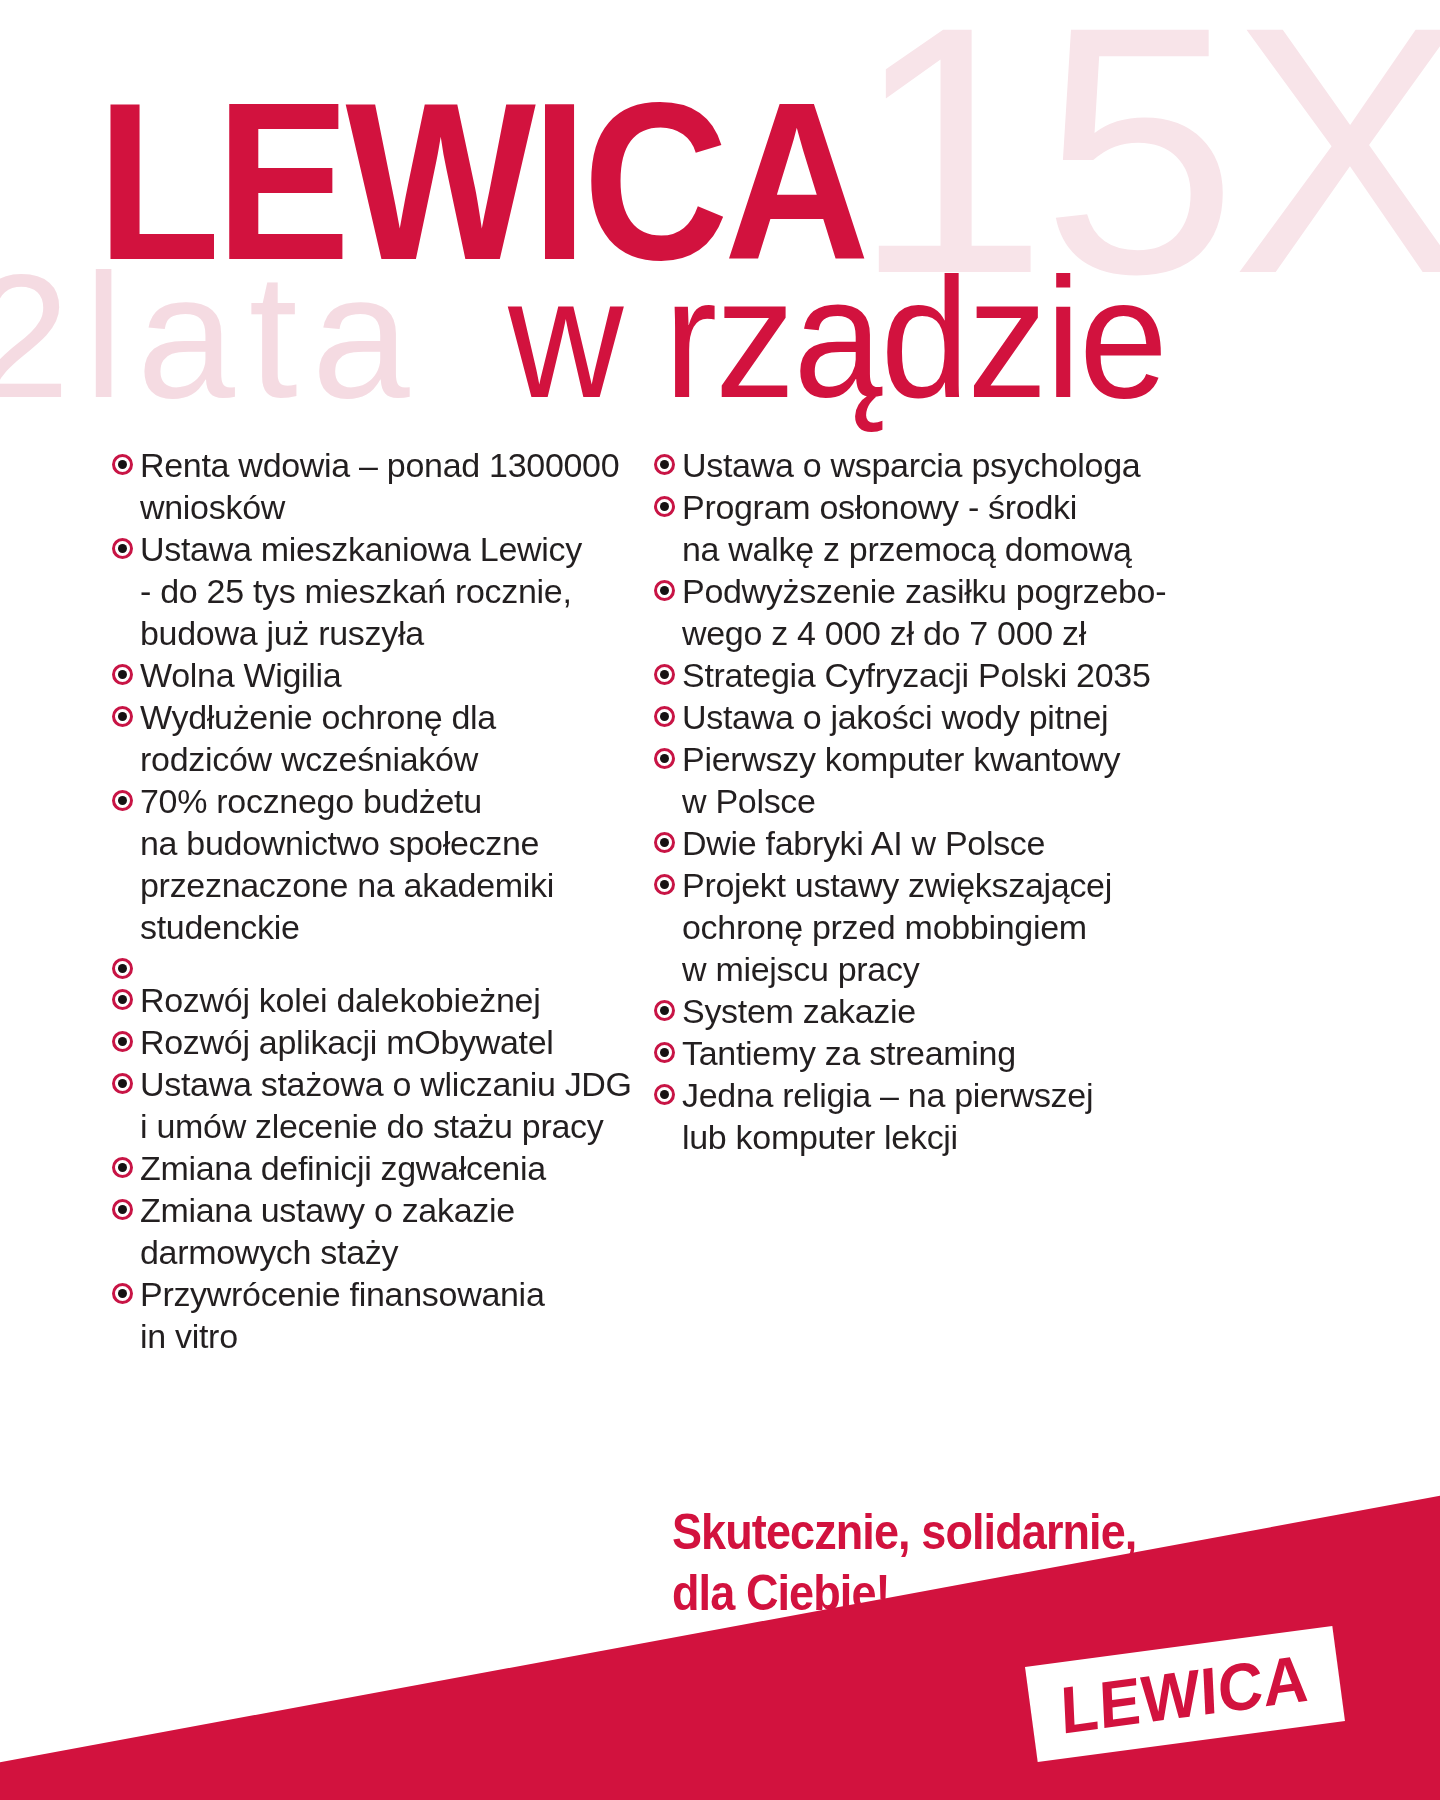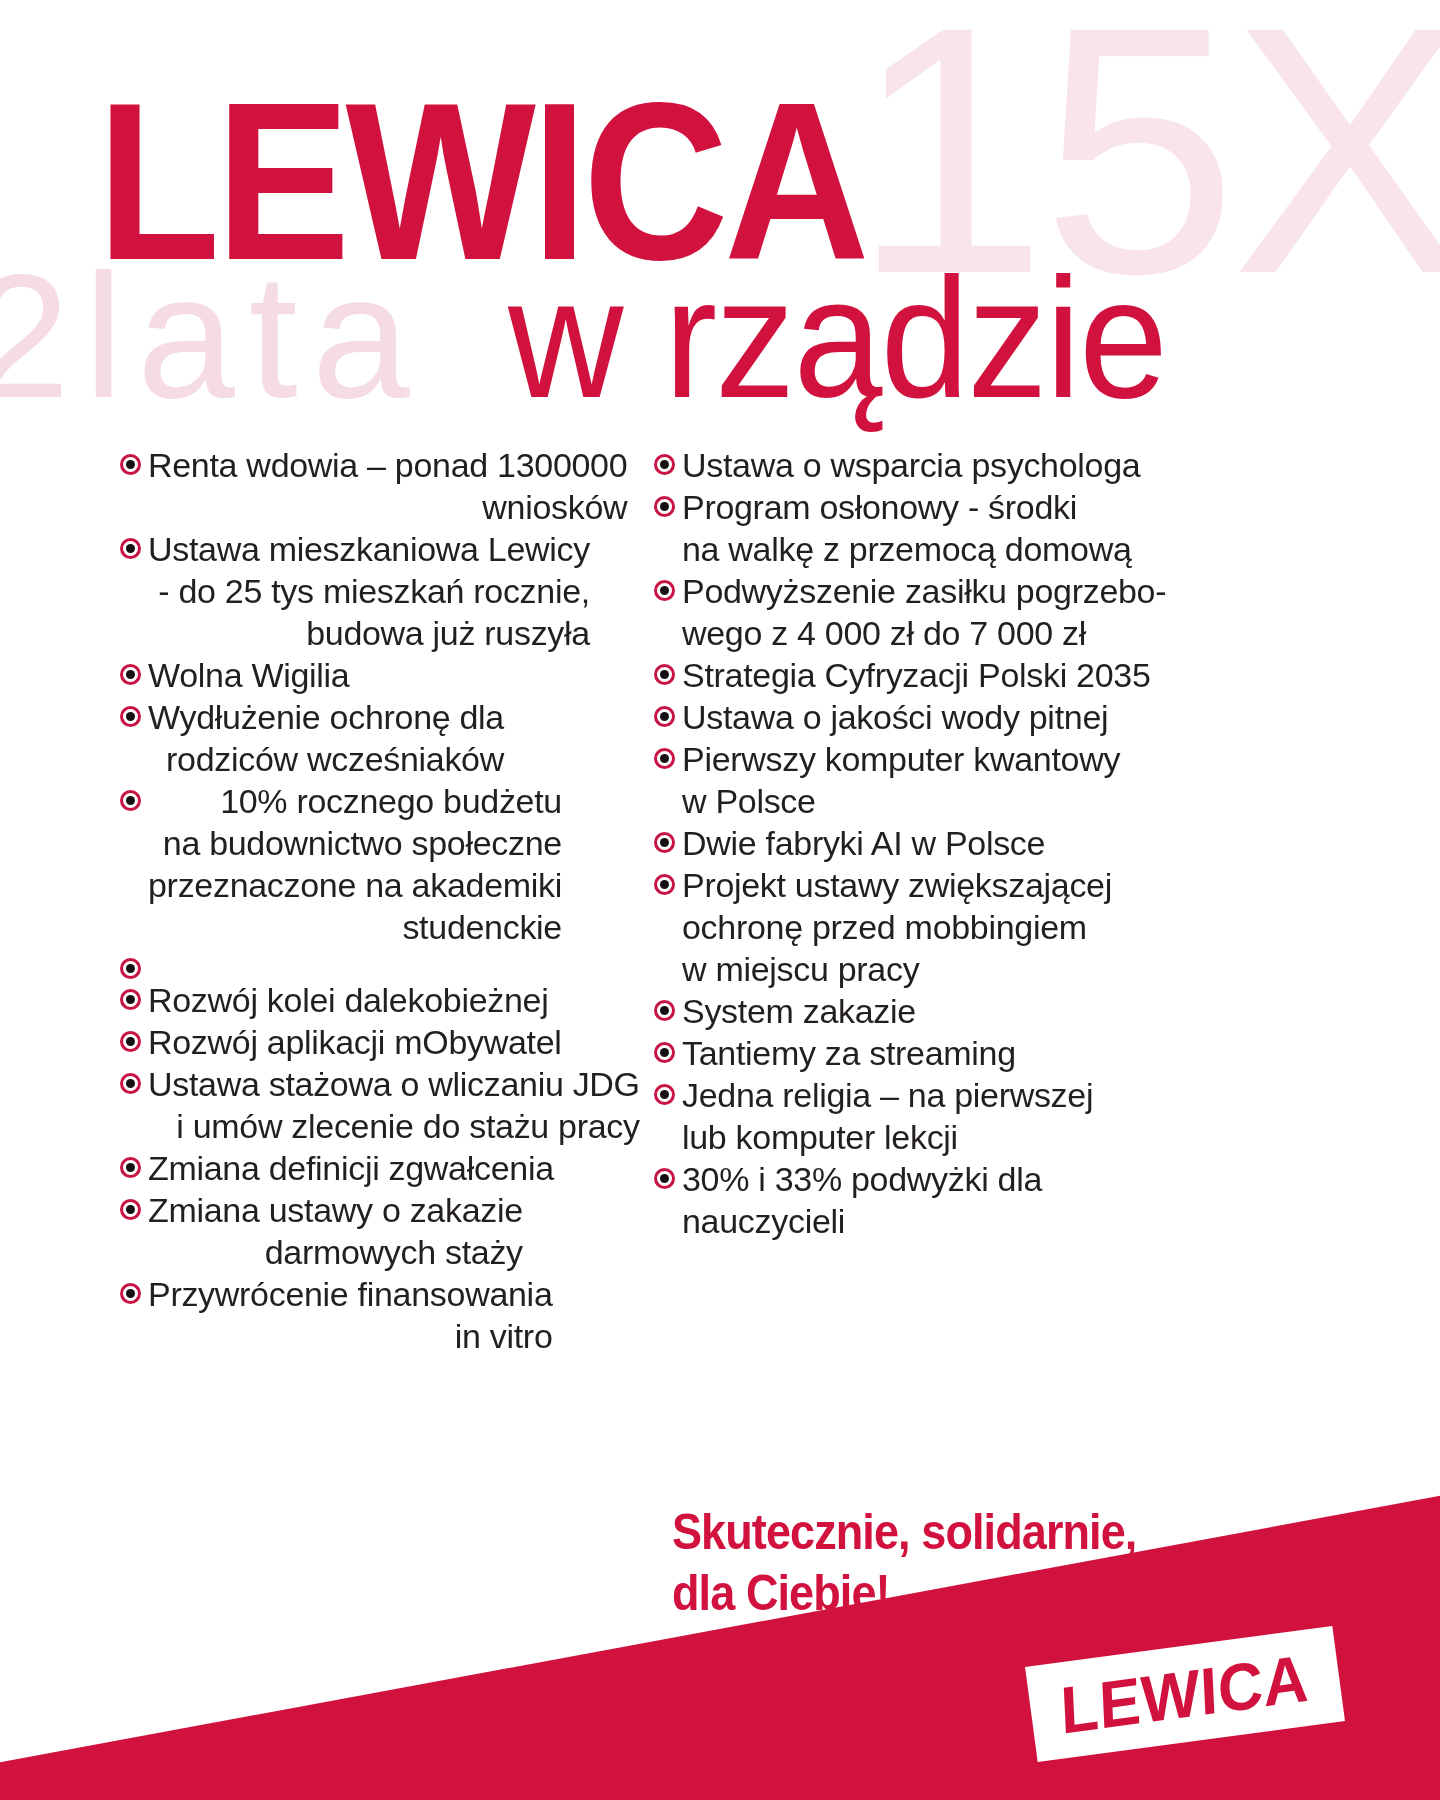--- a/index.html
+++ b/index.html
@@ -36,21 +36,21 @@
     display:inline-block; margin-left:84px;
     font-size:170px; color:var(--red); letter-spacing:-2px;
     transform:scaleX(0.94); transform-origin:left top;
   }
   
   .col {
     position:absolute; top:444px; width:545px;
     margin:0; padding:0; list-style:none;
     font-size:34px; line-height:42px; color:var(--text);
   }
-  .col-left  { left:120px;text-align:right; }
+  .col-left  { left:112px; }
   .col-right { left:654px; }
   .item { display:flex; align-items:flex-start; }
   .bullet {
     flex:0 0 auto; box-sizing:border-box;
     width:21px; height:21px; margin-top:10px; margin-right:7px;
     border:3px solid var(--bullet-ring); border-radius:50%;
     display:flex; align-items:center; justify-content:center;
   }
   .dot { width:9px; height:9px; border-radius:50%; background:#161213; }
   .item-text { white-space:pre-line; letter-spacing:-0.3px; }
@@ -125,21 +125,21 @@
           <span class="dot"></span>
         </span>
         <span class="item-text">Wydłużenie ochronę dla
 rodziców wcześniaków</span>
       </li>
 
       <li class="item">
         <span class="bullet">
           <span class="dot"></span>
         </span>
-        <span class="item-text">10% rocznego budżetu
+        <span class="item-text">70% rocznego budżetu
 na budownictwo społeczne
 przeznaczone na akademiki
 studenckie</span>
       </li>
 
       <li class="item">
         <span class="bullet">
           <span class="dot"></span>
         </span>
       </li>
@@ -269,27 +269,20 @@
       </li>
 
       <li class="item">
         <span class="bullet">
           <span class="dot"></span>
         </span>
         <span class="item-text">Jedna religia – na pierwszej
 lub komputer lekcji</span>
       </li>
 
-      <li class="item">
-        <span class="bullet">
-          <span class="dot"></span>
-        </span>
-        <span class="item-text">30% i 33% podwyżki dla
-nauczycieli</span>
-      </li>
     </ul>
 
   <div class="slogan">Skutecznie, solidarnie,
 dla Ciebie!</div>
 
   <div class="band"></div>
 
   <div class="logo-box">
     <span class="logo-text">LEWICA</span>
   </div>

